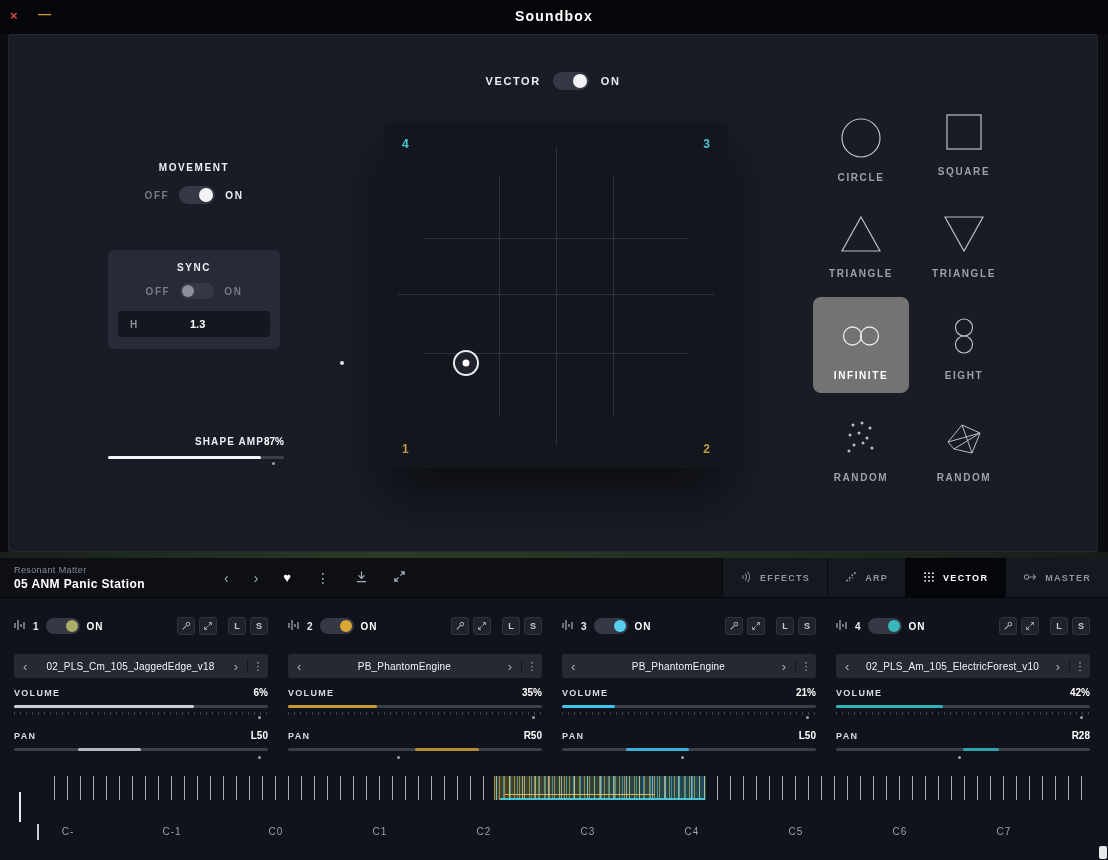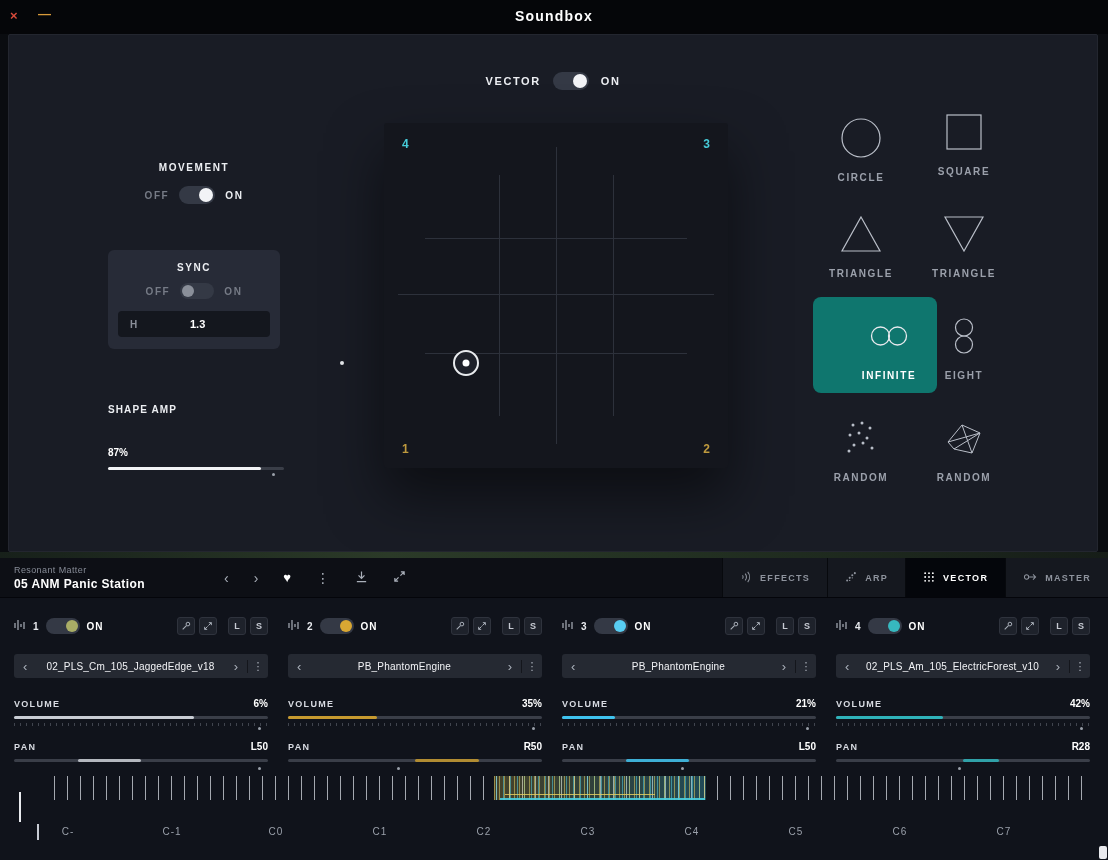--- a/index.html
+++ b/index.html
@@ -26,38 +26,38 @@
   .leftgrp{position:absolute;left:99px;top:127px;width:172px;}
   .center{text-align:center;}
   .movrow{display:flex;justify-content:center;align-items:center;gap:10px;margin-top:13px;}
   .synccard{margin-top:46px;background:#272b37;border-radius:6px;padding:12px 10px 12px;}
   .syncrow{display:flex;justify-content:center;align-items:center;gap:10px;margin-top:10px;}
   .syncinput{margin-top:12px;height:26px;background:#14171e;border-radius:4px;display:flex;align-items:center;padding:0 12px;}
   .syncinput .p{color:#8a8f99;font-size:10px;font-weight:bold;}
   .syncinput .v{flex:1;text-align:center;color:#fff;font-size:11px;font-weight:bold;}
   .freedot{position:absolute;left:331px;top:326px;width:4px;height:4px;border-radius:50%;background:#e8eaee;}
   .shapeamp{position:absolute;left:99px;top:369px;width:176px;}
-  .shapeamp .row{display:flex;justify-content:flex-end;align-items:baseline;flex-direction:column;}
+  .shapeamp .row{display:flex;justify-content:flex-end;align-items:baseline;}
   .shapeamp .val{font-size:10px;font-weight:bold;color:#fff;margin-top:32px;}
   .satrack{position:relative;margin-top:9px;height:3px;background:#3a3e48;border-radius:2px;}
   .safill{position:absolute;left:0;top:0;height:3px;background:#f2f3f6;border-radius:2px;}
   .satick{position:absolute;top:6px;width:3px;height:3px;border-radius:50%;background:#9aa0aa;}
   
   .pad{position:absolute;left:375px;top:88px;width:344px;height:345px;background:#14161d;border-radius:3px;box-shadow:0 28px 55px rgba(0,0,0,.5);}
   .pad .corner{position:absolute;font-size:12px;font-weight:bold;}
   .c-teal{color:#46cbd8;} .c-amber{color:#bf9a3e;}
   .gl{position:absolute;background:#2d313b;}
   .puck{position:absolute;width:22px;height:22px;border:2px solid #e9ebee;border-radius:50%;background:rgba(32,35,43,.92);transform:translate(-50%,-50%);}
   .puck .dot{position:absolute;left:50%;top:50%;width:7px;height:7px;border-radius:50%;background:#fff;transform:translate(-50%,-50%);}
   
   .shapes{position:absolute;left:804px;top:58px;width:200px;}
   .scell{position:absolute;width:96px;height:96px;display:flex;flex-direction:column;align-items:center;justify-content:center;border-radius:8px;}
   .scell .ic{height:52px;display:flex;align-items:center;justify-content:center;}
   .scell .sl{margin-top:8px;font-size:10px;font-weight:bold;letter-spacing:1.6px;color:#9ba0ab;}
-  .scell.sel{background:#0f766e;padding-left:28px;}
+  .scell.sel{background:#737373;}
   .scell.sel .sl{color:#fff;}
   
   .bottom{position:absolute;left:0;top:552px;width:1108px;height:308px;background:#10131b;}
   .artstrip{position:absolute;left:0;top:0;width:1108px;height:6px;background:linear-gradient(90deg,#17201a,#2b3a28 35%,#233122 60%,#161d18);}
   .phead{position:absolute;left:0;top:6px;width:1108px;height:40px;background:#0d0f15;display:flex;align-items:stretch;border-bottom:1px solid #04050a;box-sizing:border-box;}
   .pinfo{display:flex;flex-direction:column;justify-content:center;padding-left:14px;min-width:200px;}
   .ppack{font-size:9px;color:#868b96;letter-spacing:.4px;}
   .pname{font-size:12px;font-weight:bold;color:#fff;letter-spacing:.4px;margin-top:2px;}
   .transport{display:flex;align-items:center;gap:25px;padding:0 10px;}
   .ticon{color:#aab0ba;font-size:14px;line-height:1;cursor:default;}
@@ -74,21 +74,21 @@
   .chnum{font-size:10px;font-weight:bold;color:#e8eaee;}
   .chon{font-size:10px;font-weight:bold;letter-spacing:1px;color:#fff;}
   .chbtns{margin-left:auto;display:flex;gap:4px;align-items:center;}
   .sqbtn{width:18px;height:18px;border-radius:3px;background:#1e222b;border:1px solid #2f333d;display:flex;align-items:center;justify-content:center;
          font-size:9px;font-weight:bold;color:#c6cad2;box-sizing:border-box;}
   .pair-gap{width:3px;}
   .preset{margin-top:19px;height:24px;background:#252932;border-radius:3px;display:flex;align-items:center;}
   .preset .ch{color:#aab0ba;font-size:13px;padding:0 9px;line-height:1;}
   .preset .nm{flex:1;text-align:center;color:#f2f3f6;font-size:10px;font-weight:normal;letter-spacing:.2px;overflow:hidden;white-space:nowrap;}
   .preset .kb{border-left:1px solid #14161c;width:20px;text-align:center;color:#aab0ba;font-size:11px;}
-  .prow{display:flex;justify-content:space-between;align-items:baseline;margin-top:20px;}
+  .prow{display:flex;justify-content:space-between;align-items:baseline;margin-top:9px;}
   .plabel{font-size:9px;font-weight:bold;letter-spacing:1.3px;color:#d8dbe2;}
   .pval{font-size:10px;font-weight:bold;color:#fff;}
   .strack{position:relative;margin-top:7px;height:3px;background:#3a3e48;border-radius:2px;}
   .sfill{position:absolute;left:0;top:0;height:3px;border-radius:2px;}
   .tickrow{position:relative;margin-top:4px;height:3px;background:repeating-linear-gradient(90deg,#40444e 0 1px,transparent 1px 6px);}
   .mdot{position:absolute;width:3px;height:3px;border-radius:50%;background:#9aa0aa;}
   .panrow{margin-top:15px;}
   
   .keyboard{position:absolute;left:0;top:218px;width:1108px;height:90px;}
   .kcursor1{position:absolute;left:19px;top:22px;width:2px;height:30px;background:#e8eaee;}

